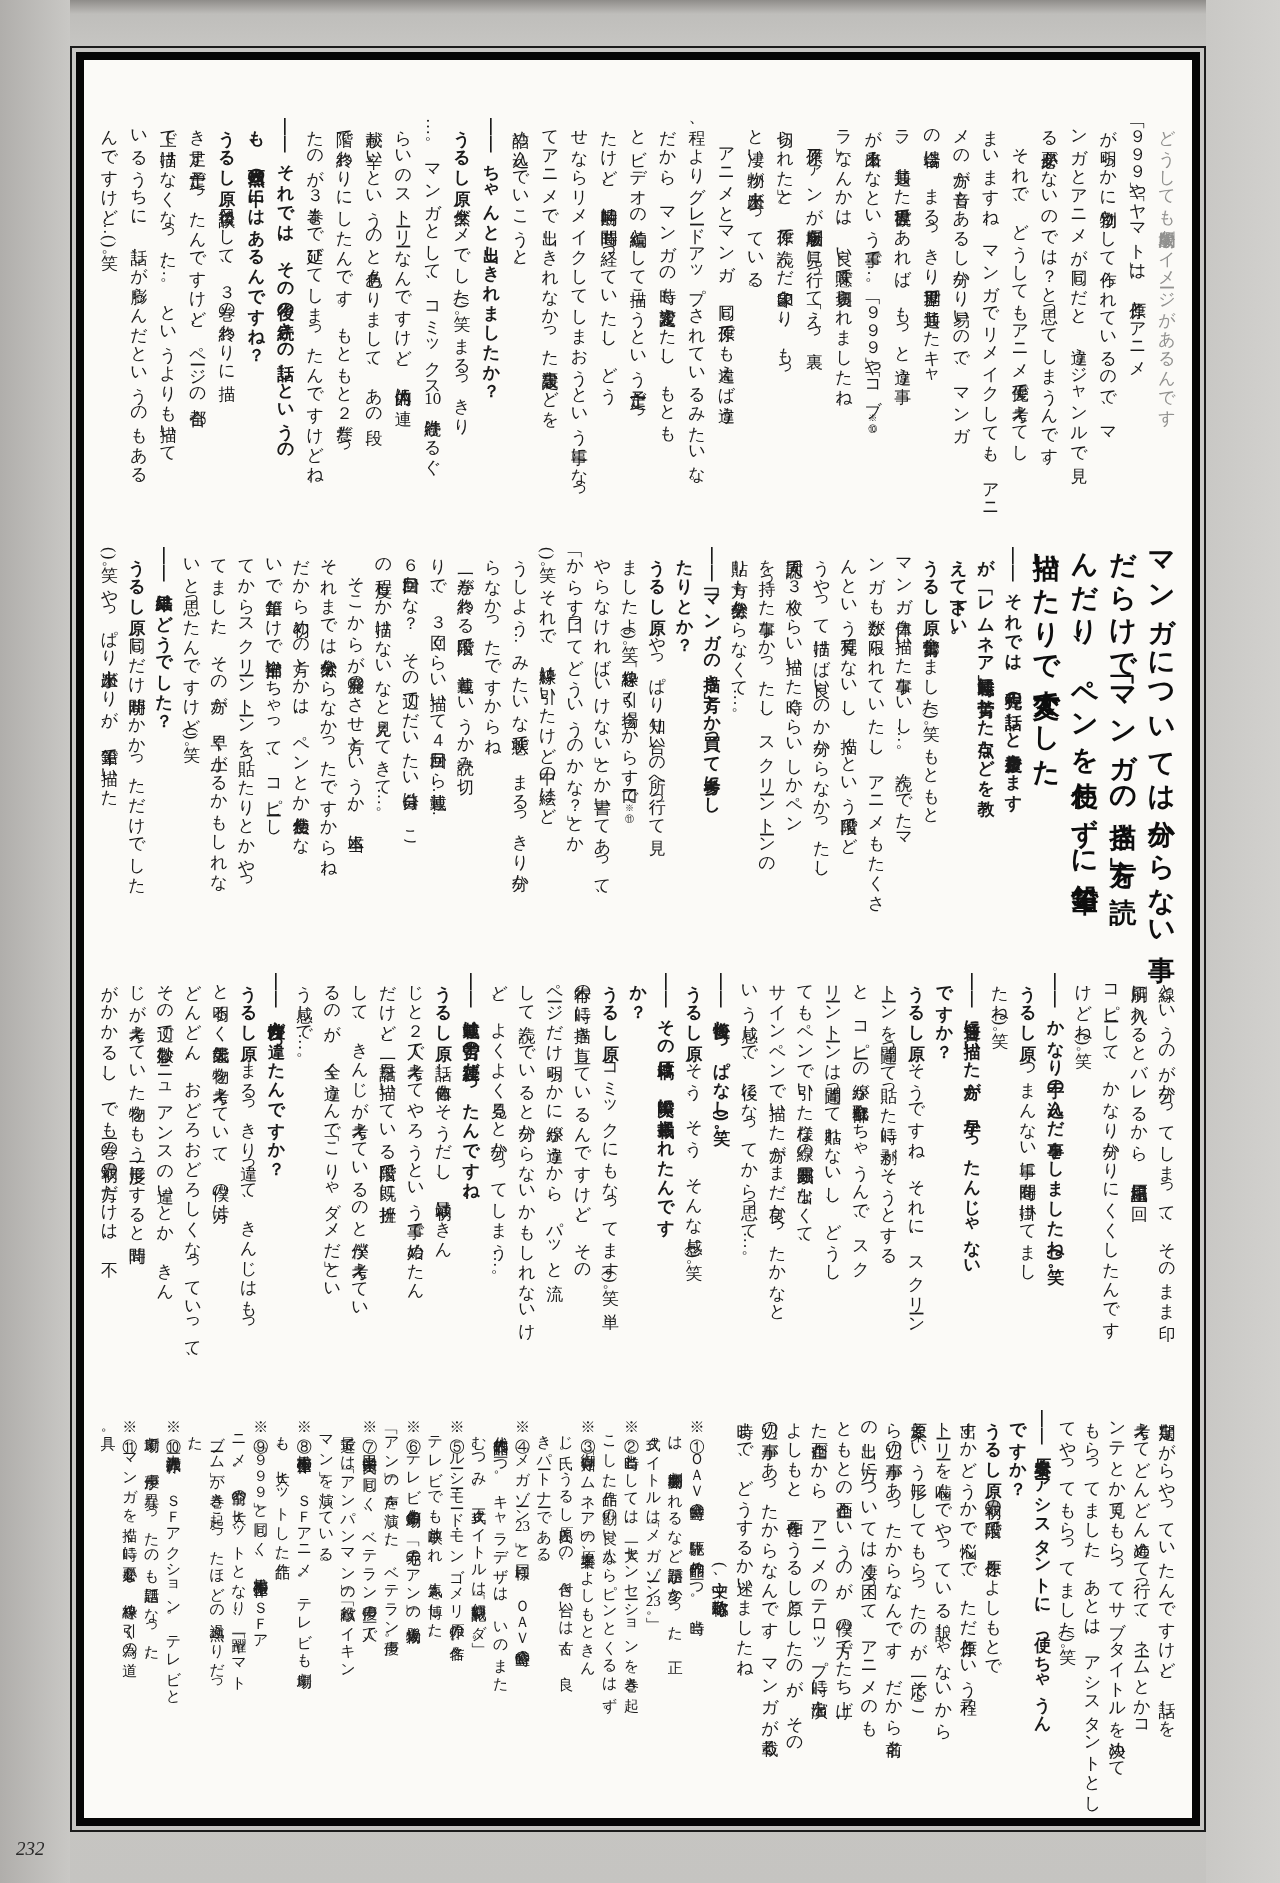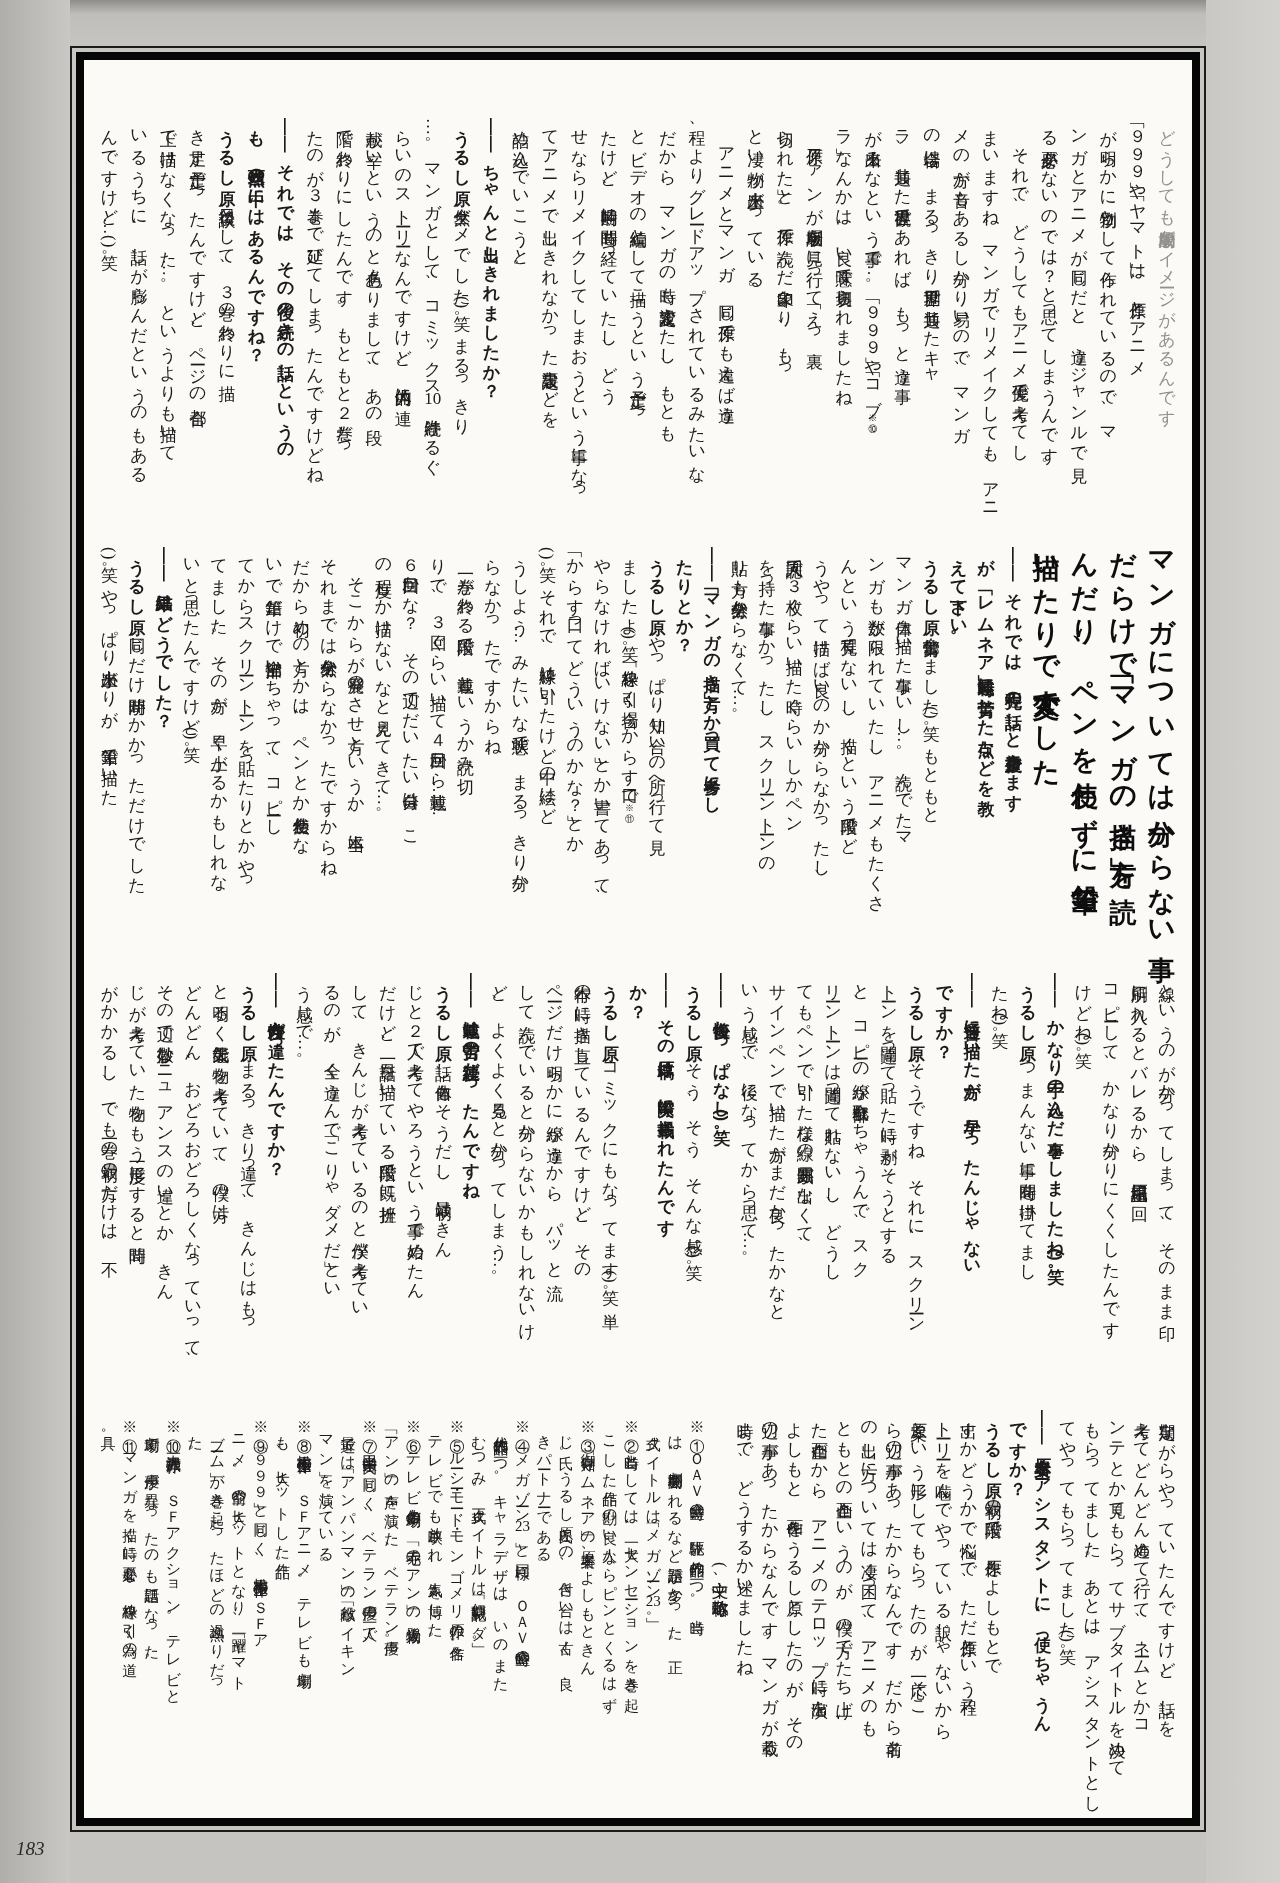--- a/index.html
+++ b/index.html
@@ -208,14 +208,14 @@
           <div class="col k-fc">ニメ。空前の大ヒットとなり、一躍「ヤマト</div>
           <div class="col k-fc">ブーム」が巻き起こったほどの過熱ぶりだっ</div>
           <div class="col k-fc">た。</div>
           <div class="col k-f">※⑩寺沢武一原作の、ＳＦアクション。テレビと</div>
           <div class="col k-fc">劇場で、声優が異なったのも話題になった。</div>
           <div class="col k-f">※⑪マンガを描く時に必要な、枠線を引く為の道</div>
           <div class="col k-fc">具。</div>
         </div>
       </div>
   </div>
-  <div id="page-number">183</div>
+  <div id="page-number">232</div>
 </div>
 
 </body></html>

